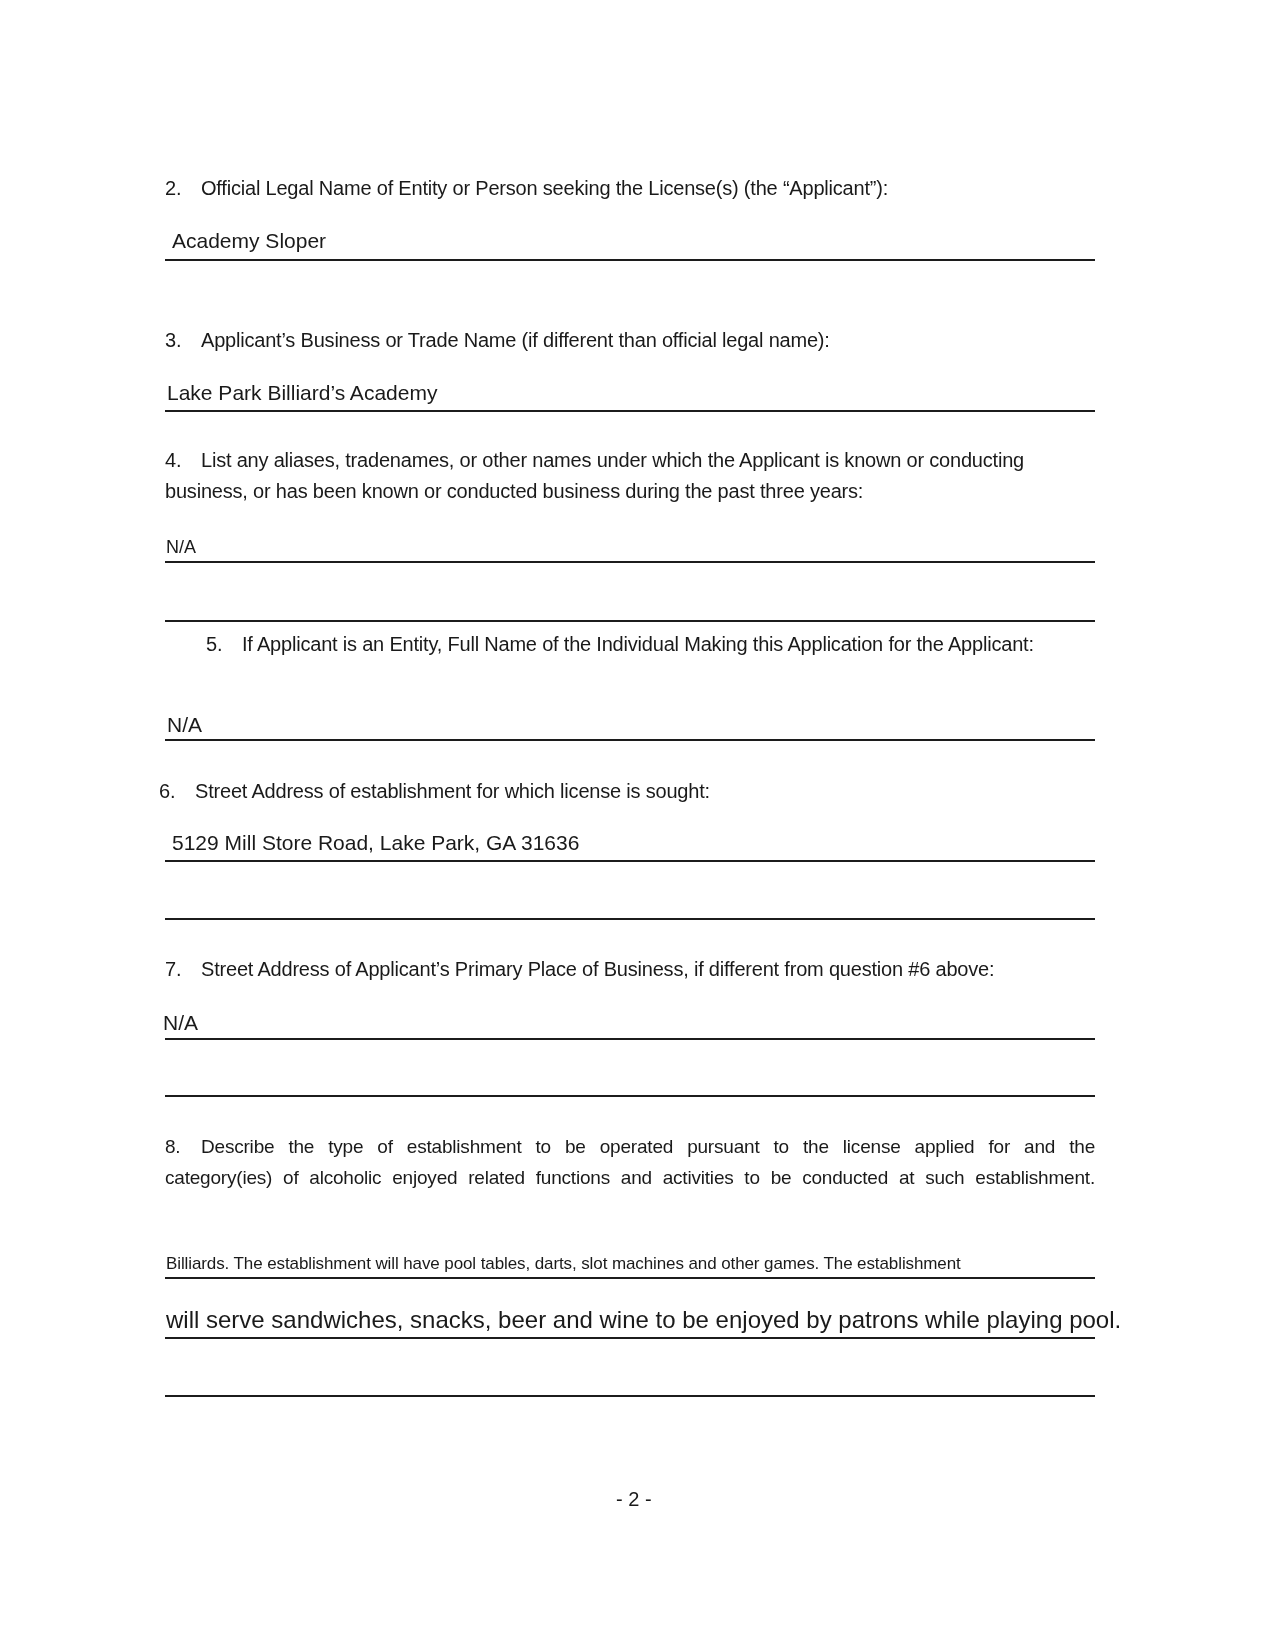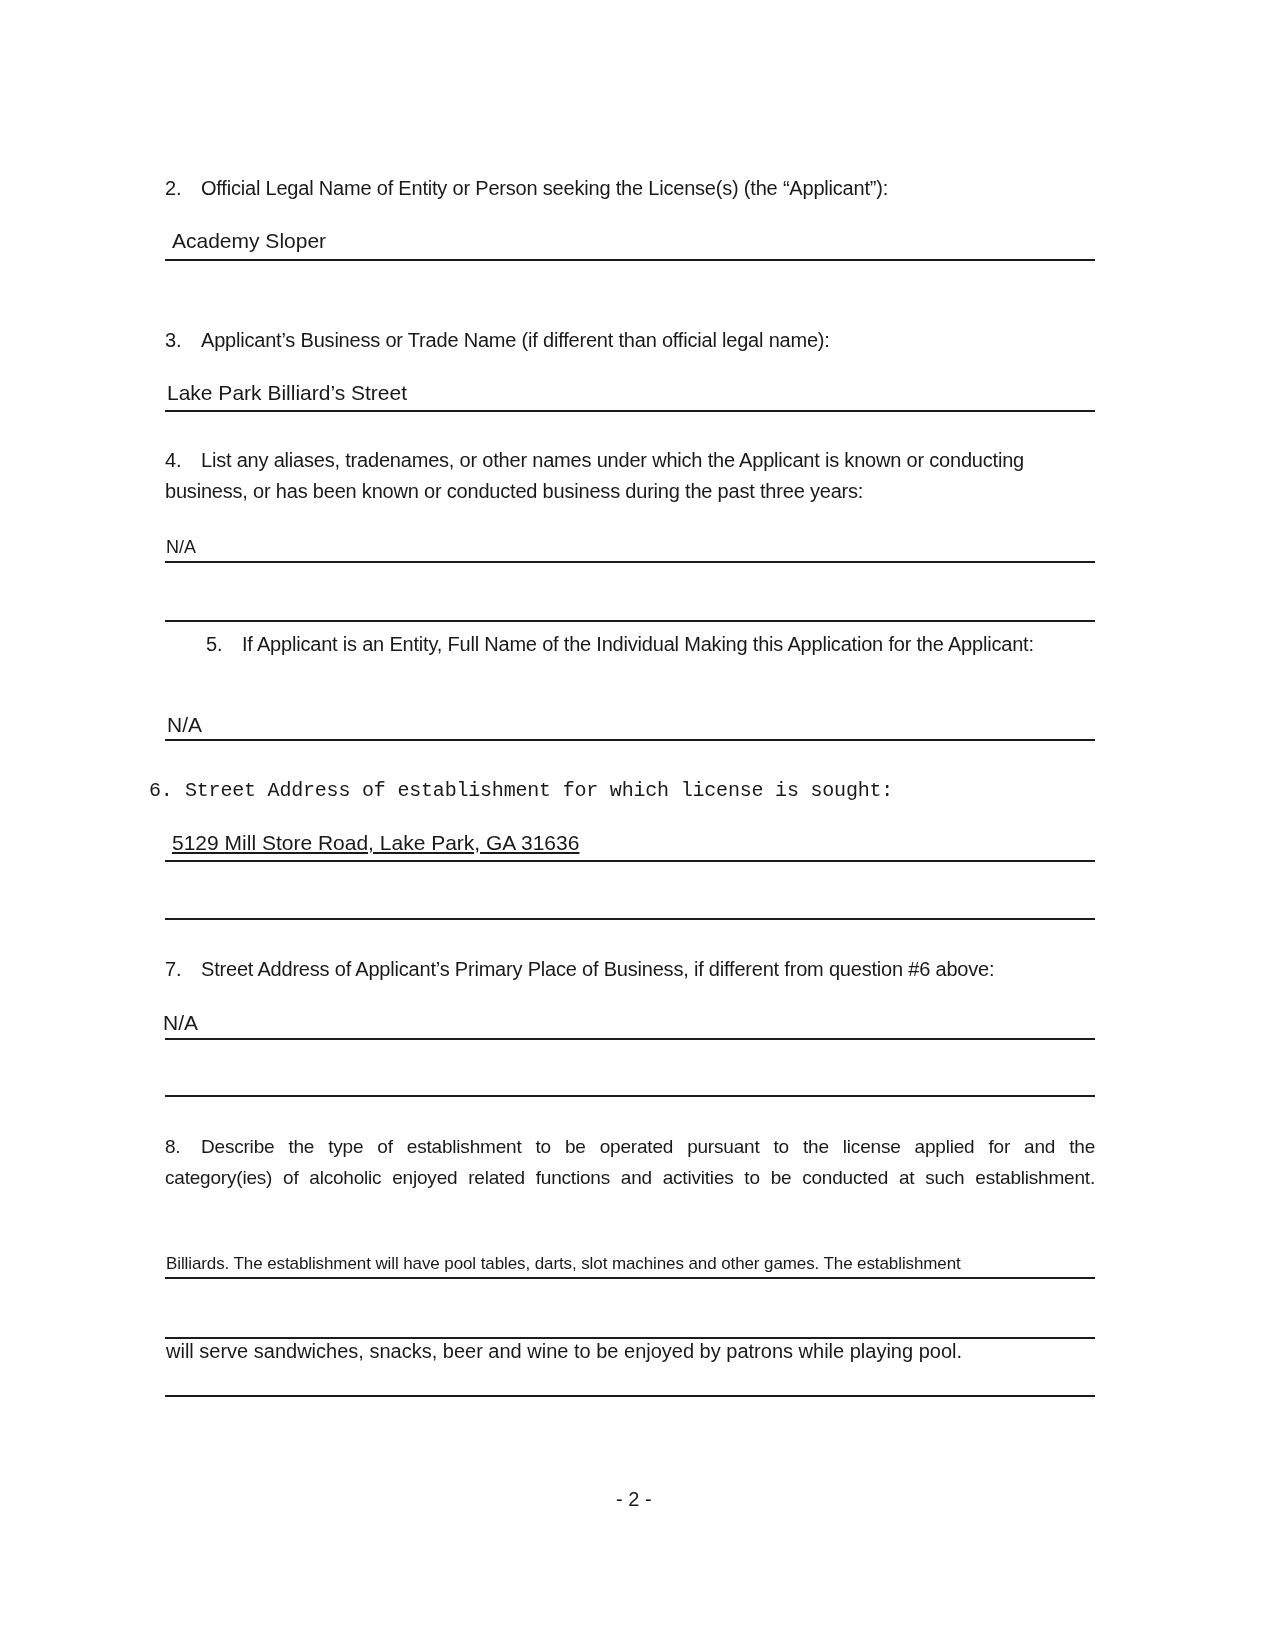--- a/index.html
+++ b/index.html
@@ -21,54 +21,54 @@
 
 <div class="abs q" style="left:165px; top:177px;">
   <span class="num">2.</span><span>Official Legal Name of Entity or Person seeking the License(s) (the “Applicant”):</span>
 </div>
 <div class="abs ans" style="left:172px; top:229px;">Academy Sloper</div>
 <div class="rule" style="top:259px;"></div>
 
 <div class="abs q" style="left:165px; top:329px;">
   <span class="num">3.</span><span>Applicant’s Business or Trade Name (if different than official legal name):</span>
 </div>
-<div class="abs ans" style="left:167px; top:381px;">Lake Park Billiard’s Street</div>
+<div class="abs ans" style="left:167px; top:381px;">Lake Park Billiard’s Academy</div>
 <div class="rule" style="top:410px;"></div>
 
 <div class="abs q" style="left:165px; top:449px;">
   <span class="num">4.</span><span>List any aliases, tradenames, or other names under which the Applicant is known or conducting</span>
 </div>
 <div class="abs q" style="left:165px; top:480px;">business, or has been known or conducted business during the past three years:</div>
 <div class="abs ans-sm" style="left:166px; top:536px;">N/A</div>
 <div class="rule" style="top:561px;"></div>
 <div class="rule" style="top:620px;"></div>
 
 <div class="abs q" style="left:165px; top:633px;margin-left:41px;">
   <span class="num">5.</span><span>If Applicant is an Entity, Full Name of the Individual Making this Application for the Applicant:</span>
 </div>
 <div class="abs ans" style="left:167px; top:713px;">N/A</div>
 <div class="rule" style="top:739px;"></div>
 
-<div class="abs q" style="left:149px; top:780px;font-family:Liberation Mono, monospace;">
+<div class="abs q" style="left:159px; top:780px;">
   <span class="num">6.</span><span>Street Address of establishment for which license is sought:</span>
 </div>
-<div class="abs ans" style="left:172px; top:831px;text-decoration:underline;">5129 Mill Store Road, Lake Park, GA  31636</div>
+<div class="abs ans" style="left:172px; top:831px;">5129 Mill Store Road, Lake Park, GA  31636</div>
 <div class="rule" style="top:860px;"></div>
 <div class="rule" style="top:918px;"></div>
 
 <div class="abs q" style="left:165px; top:958px;">
   <span class="num">7.</span><span>Street Address of Applicant’s Primary Place of Business, if different from question #6 above:</span>
 </div>
 <div class="abs ans" style="left:163px; top:1011px;">N/A</div>
 <div class="rule" style="top:1038px;"></div>
 <div class="rule" style="top:1095px;"></div>
 
 <div class="abs justify" style="left:165px; top:1131px;">
   <span class="jl"><span class="num" style="display:inline-block;width:36px;">8.</span><span>Describe the type of establishment to be operated pursuant to the license applied for and the</span></span>
   <span class="jl">category(ies) of alcoholic enjoyed related functions and activities to be conducted at such establishment.</span>
 </div>
 <div class="abs ans-sm" style="left:166px; top:1253px; font-size:17px; letter-spacing:-0.1px;">Billiards.  The establishment will have pool tables, darts, slot machines and other games.  The establishment</div>
 <div class="rule" style="top:1277px;"></div>
-<div class="abs ans" style="left:166px; top:1308px; font-size:20px;margin-top:31px;">will serve sandwiches, snacks, beer and wine to be enjoyed by patrons while playing pool.</div>
+<div class="abs ans" style="left:166px; top:1308px; font-size:24px;">will serve sandwiches, snacks, beer and wine to be enjoyed by patrons while playing pool.</div>
 <div class="rule" style="top:1337px;"></div>
 <div class="rule" style="top:1395px;"></div>
 
 <div class="abs pagenum" style="left:616px; top:1488px;">- 2 -</div>
 
 </body></html>

